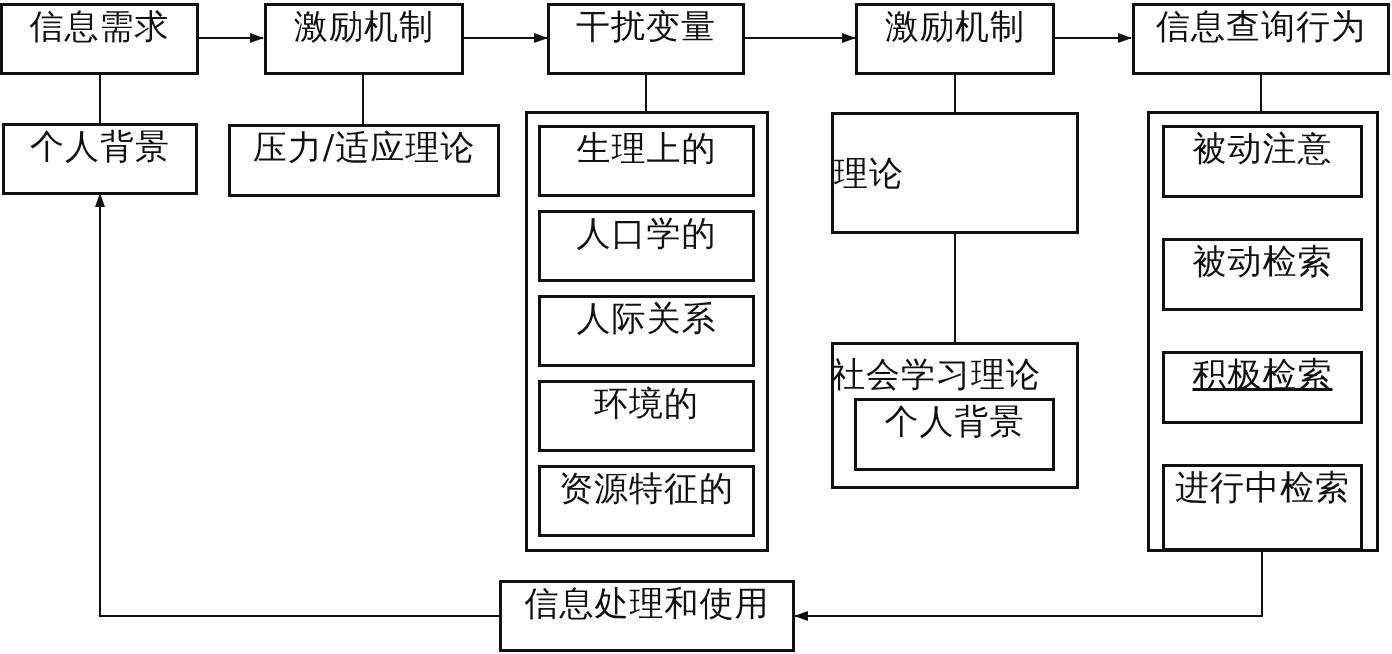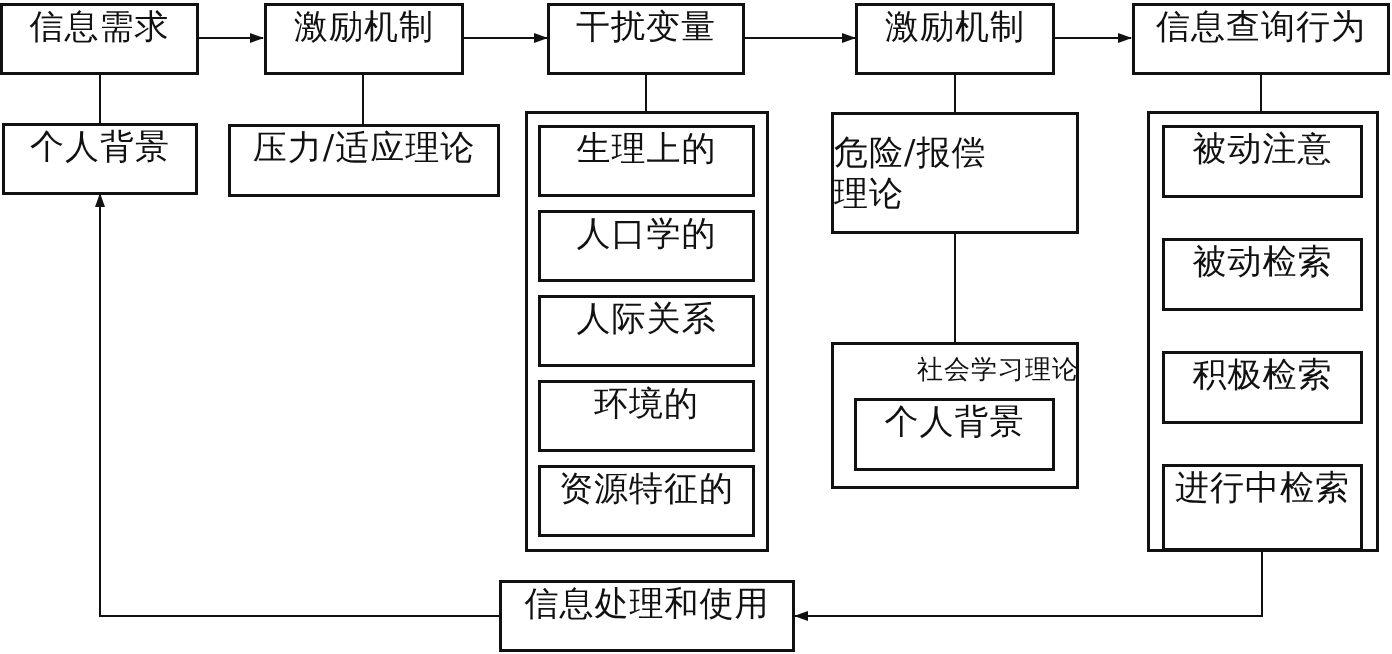--- a/index.html
+++ b/index.html
@@ -1,20 +1,20 @@
 <!DOCTYPE html>
 <html><head>
 <meta charset="utf-8">
 <style>
   html,body{margin:0;padding:0;background:#fff;}
   body{width:1392px;height:654px;position:relative;overflow:hidden;font-family:"DejaVu Serif","Liberation Serif",serif;color:#111;}
   .box{position:absolute;box-sizing:border-box;border:3px solid #111;background:#fff;display:flex;align-items:flex-start;justify-content:center;text-align:center;font-size:34px;line-height:1.2;letter-spacing:1px;}
   .outer{position:absolute;box-sizing:border-box;border:3px solid #111;background:#fff;}
   svg.wires{position:absolute;left:0;top:0;}
-  .txt{position:absolute;font-size:26px;text-align:right;letter-spacing:1px;}
+  .txt{position:absolute;font-size:34px;text-align:left;letter-spacing:1px;}
 </style>
 </head>
 <body>
 
 <svg class="wires" width="1392" height="654">
   <defs>
     <marker id="arr" markerWidth="14" markerHeight="10" refX="13" refY="5" orient="auto" markerUnits="userSpaceOnUse">
       <path d="M0,0 L14,5 L0,10 z" fill="#111"></path>
     </marker>
   </defs>
@@ -66,40 +66,39 @@
     <span>环境的</span>
   </div>
 <div class="box" style="left:538px;top:465px;width:217px;height:72px;">
     <span>资源特征的</span>
   </div>
 
 <div class="box" style="left:855px;top:3px;width:200px;height:72px;">
   <span>激励机制</span>
 </div>
 <div class="box" style="left:831px;top:112px;width:248px;height:122px;flex-direction:column;">
-  <span>危险/报偿</span>
   <span>理论</span>
 </div>
 <div class="outer" style="left:831px;top:342px;width:248px;height:147px;"></div>
 <div class="txt" style="left:831px;top:352px;width:248px;">社会学习理论</div>
 <div class="box" style="left:854px;top:398px;width:201px;height:73px;">
   <span>个人背景</span>
 </div>
 
 <div class="box" style="left:1132px;top:3px;width:258px;height:72px;">
   <span>信息查询行为</span>
 </div>
 <div class="outer" style="left:1147px;top:111px;width:232px;height:441px;"></div>
 <div class="box" style="left:1162px;top:125px;width:201px;height:73px;">
     <span>被动注意</span>
   </div>
 <div class="box" style="left:1162px;top:238px;width:201px;height:73px;">
     <span>被动检索</span>
   </div>
-<div class="box" style="left:1162px;top:351px;width:201px;height:73px;">
+<div class="box" style="left:1162px;top:351px;width:201px;height:73px;text-decoration:underline;">
     <span>积极检索</span>
   </div>
 <div class="box" style="left:1162px;top:464px;width:201px;height:87px;">
     <span>进行中检索</span>
   </div>
 
 <div class="box" style="left:499px;top:580px;width:296px;height:72px;">
   <span>信息处理和使用</span>
 </div>
 

